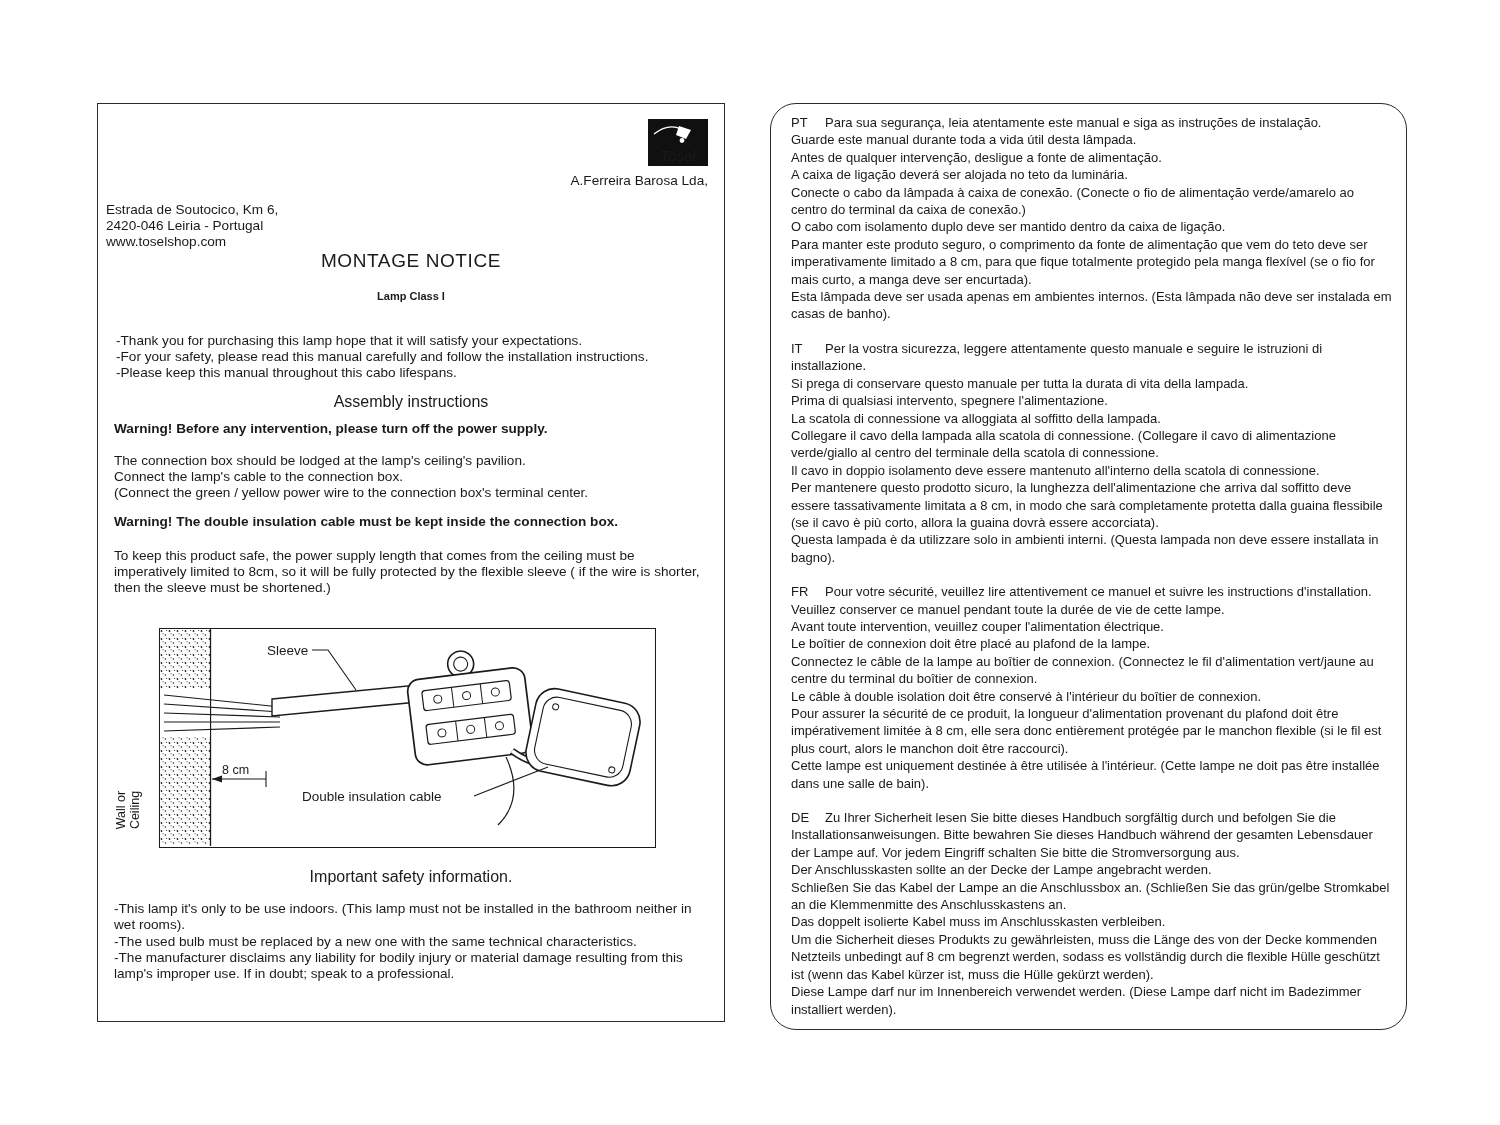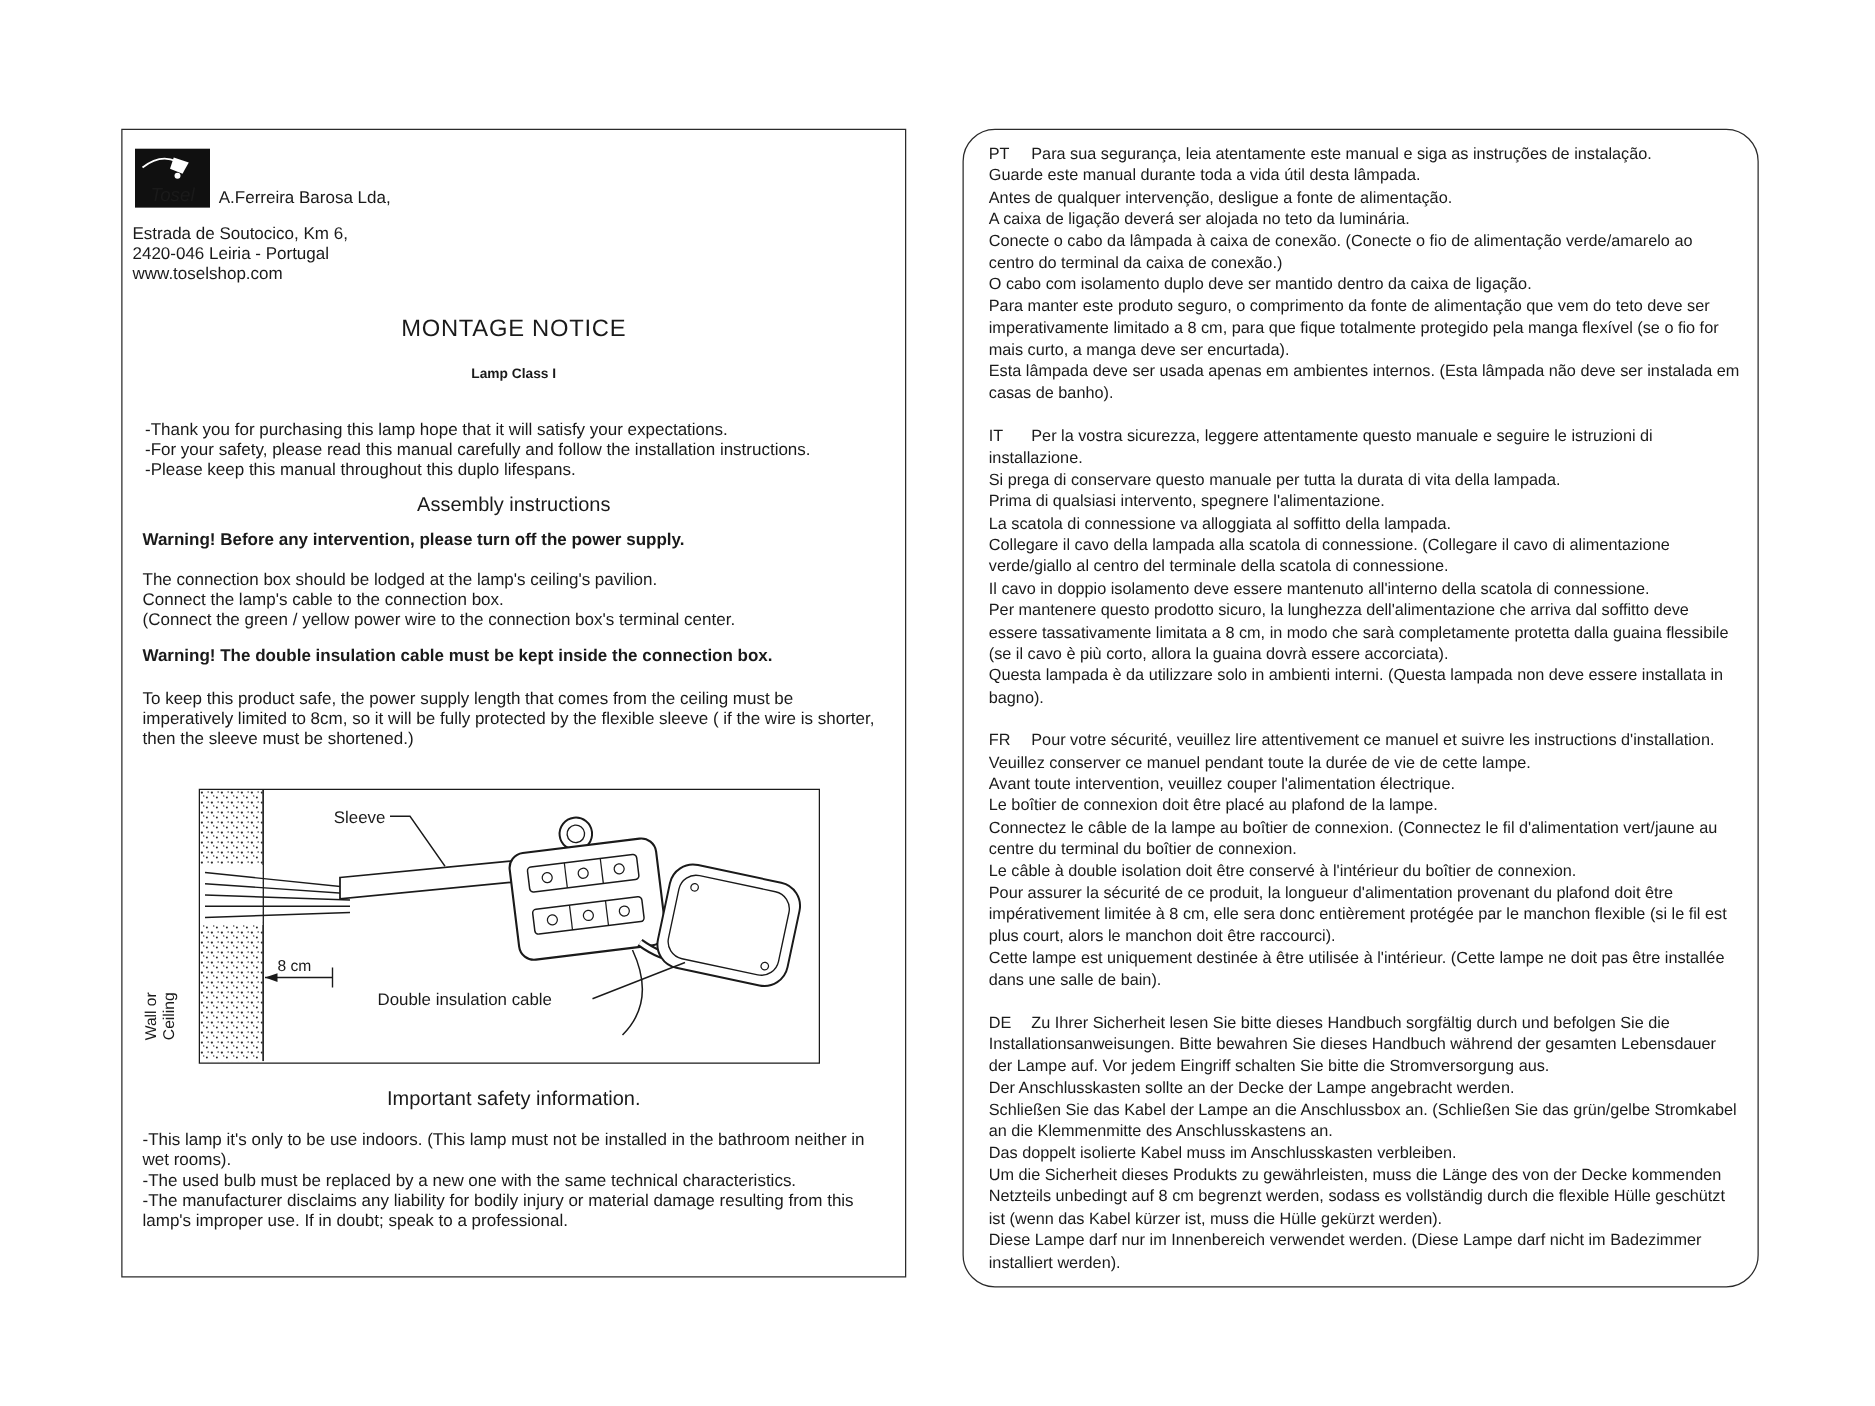--- a/index.html
+++ b/index.html
@@ -6,26 +6,26 @@
   html,body { background:#ffffff; }
   body {
     width:1500px; height:1125px; position:relative; overflow:hidden;
     font-family:"Liberation Sans","DejaVu Sans",sans-serif; color:#1a1a1a;
   }
   .panel { position:absolute; border:1.5px solid #2b2b2b; background:#fff; }
   .panel.left  { left:97px;  top:103px; width:628px; height:919px; padding:0 16px; font-size:13.6px; }
   .panel.right { left:770px; top:103px; width:637px; height:927px; padding:10px 14px 10px 20px; font-size:13px; line-height:17.4px;border-radius:26px; }
 
   
-  .logo-row { display:flex; align-items:flex-end; gap:7px; margin:15px 0 0 -6px; }
+  .logo-row { display:flex; align-items:flex-end; gap:7px; margin:15px 0 0 -6px;flex-direction:column; }
   .logo-box { width:60px; height:47px; background:#101010; flex:0 0 auto; }
   .company-name { padding-bottom:1px; }
   .address { margin-top:13px; margin-left:-8px; }
   .addr-line { line-height:16px; }
-  .doc-title { margin-top:26px; text-align:center; font-size:19px; font-weight:400; letter-spacing:0.6px; line-height:22px; }
+  .doc-title { text-align:center; font-size:19px; font-weight:400; letter-spacing:0.6px; line-height:22px; }
   .doc-subtitle { margin-top:16px; text-align:center; font-size:11px; font-weight:700; line-height:16px; }
   .intro { margin-top:29px; margin-left:2px; }
   .line { line-height:16.2px; }
   .section-title { margin-top:10px; text-align:center; font-size:16px; font-weight:400; line-height:20px; }
   .warning { font-weight:700; line-height:16.2px; }
   .warning.w1 { margin-top:9px; }
   .assembly-lines { margin-top:16px; }
   .warning.w2 { margin-top:13px; }
   .keep-safe { margin-top:17px; line-height:16.2px; max-width:592px; }
   .diagram-row { position:relative; margin-top:32px; margin-left:45px; width:497px; height:220px; }
@@ -67,21 +67,21 @@
       <div class="addr-line">www.toselshop.com</div>
     </div>
 
   <h1 class="doc-title">MONTAGE NOTICE</h1>
   <h2 class="doc-subtitle">Lamp Class I</h2>
 
   <div class="intro">
 
   <div class="line">-Thank you for purchasing this lamp hope that it will satisfy your expectations.</div>
       <div class="line">-For your safety, please read this manual carefully and follow the installation instructions.</div>
-      <div class="line">-Please keep this manual throughout this duplo lifespans.</div>
+      <div class="line">-Please keep this manual throughout this cabo lifespans.</div>
     </div>
 
   <h3 class="section-title">Assembly instructions</h3>
 
   <p class="warning w1">Warning! Before any intervention, please turn off the power supply.</p>
 
   <div class="assembly-lines">
 
   <div class="line">The connection box should be lodged at the lamp's ceiling's pavilion.</div>
       <div class="line">Connect the lamp's cable to the connection box.</div>

